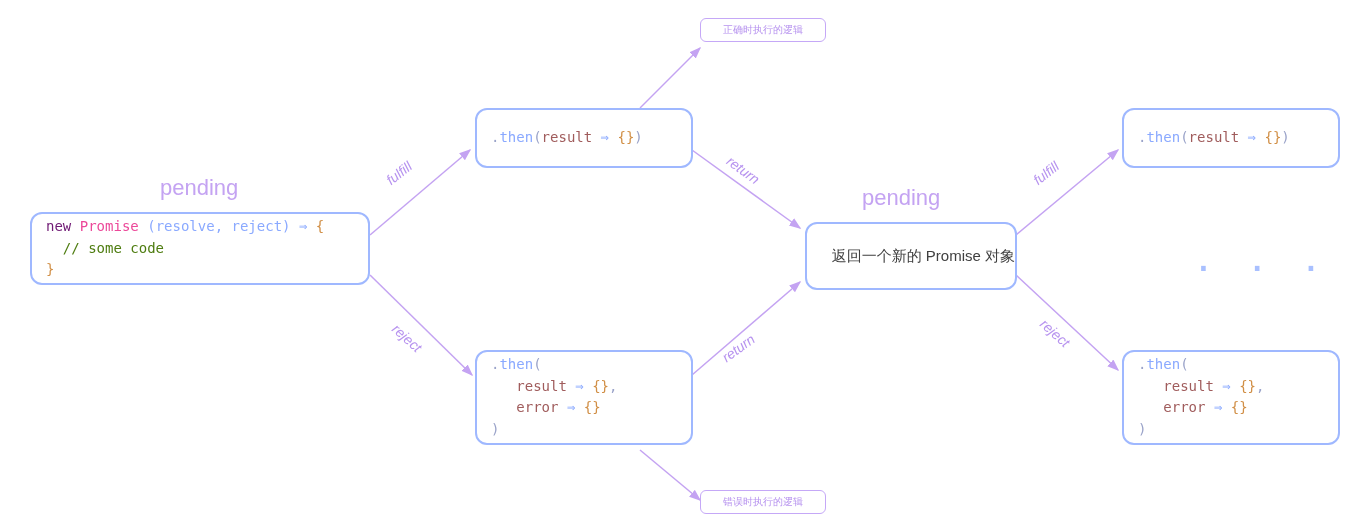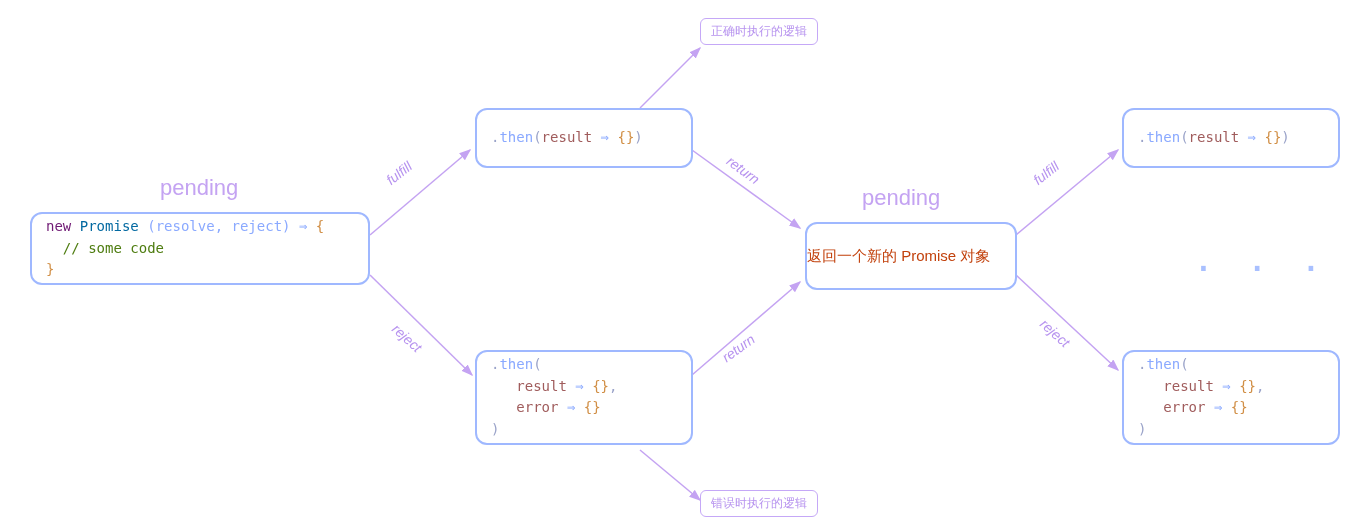--- a/index.html
+++ b/index.html
@@ -29,23 +29,23 @@
     border: 2px solid #9fb8ff;
     border-radius: 12px;
     background: #ffffff;
     padding: 2px 14px;
     box-sizing: border-box;
     color: #444;
   }
   .box.small {
     border: 1.5px solid #c5a8f7;
     border-radius: 6px;
-    padding: 4px 10px;
+    padding: 4px 22px;
     font-family: -apple-system, "PingFang SC", "Microsoft YaHei", sans-serif;
-    font-size: 12px;
+    font-size: 10px;
     color: #b793ef;
     white-space: nowrap;
   }
   .title {
     position: absolute;
     font-family: -apple-system, "PingFang SC", "Microsoft YaHei", sans-serif;
     font-size: 22px;
     color: #c4a3f2;
     text-align: left;
     font-weight: 500;
@@ -60,41 +60,41 @@
   .ellipsis {
     position: absolute;
     font-family: "SF Mono", Menlo, monospace;
     font-size: 28px;
     font-weight: 700;
     color: #a9c0ff;
     letter-spacing: 10px;
   }
   
   .tk-keyword   { color: #701a75; }
-  .tk-classname { color: #0369a1; }
+  .tk-classname { color: #ec4899; }
   .tk-params    { color: #8aa9ff; margin-top: 28px; }
   .tk-punc      { color: #8aa9ff; }
   .tk-bracket   { color: #d18f46; }
   .tk-comment   { color: #4d7c0f; font-weight: 500; }
   .tk-method    { color: #8aa9ff; }
   .tk-arg       { color: #a05c5c; }
   .tk-dim       { color: #9aa3c9; }
   .tk-arrow     { color: #8aa9ff; }
   pre.code {
     margin: 0;
     font-family: inherit;
     font-size: 14px;
     line-height: 1.55;
     white-space: pre;
   }
   .centered-box-text {
     font-family: -apple-system, "PingFang SC", "Microsoft YaHei", sans-serif;
     font-size: 15px;
-    color: #c2410c;
-    text-align: left;
+    color: #404040;
+    text-align: right;
     line-height: 48px;
   }
 </style>
 </head>
 <body>
 
 <div class="stage">
 
   <svg class="arrows">
     <defs>

